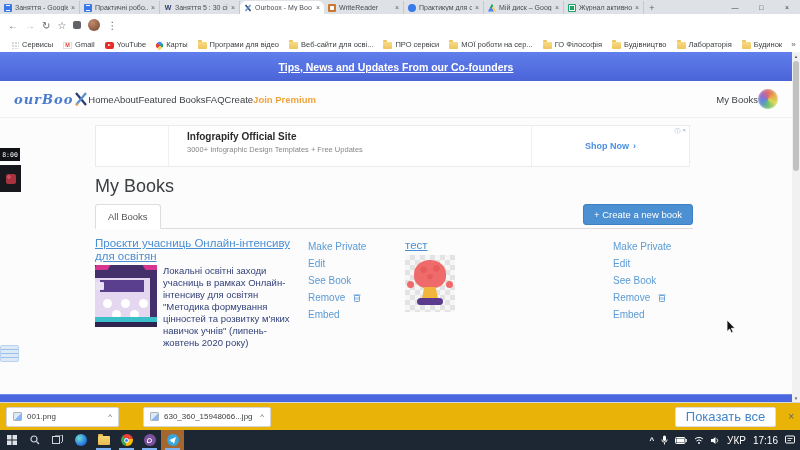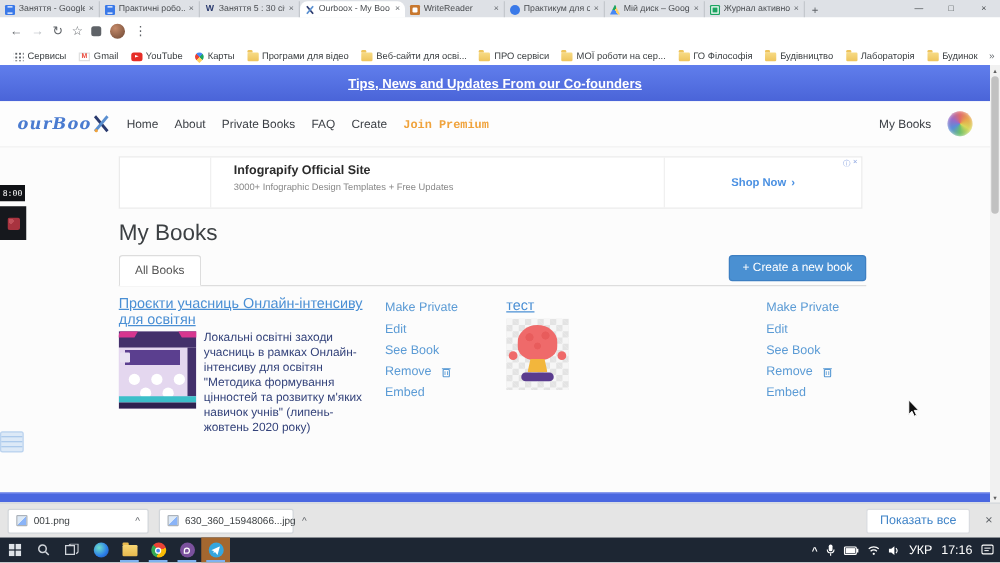--- a/index.html
+++ b/index.html
@@ -46,25 +46,25 @@
   .folder { width:9px; height:7px; background:linear-gradient(#f7db85,#eec45c); border-radius:1px; position:relative; }
   .folder::before { content:""; position:absolute; top:-2px; left:0; width:4px; height:2px; background:#eec45c; border-radius:1px 1px 0 0; }
   .bm-overflow { color:#5f6368; font-size:8px; padding:0 2px; }
   .bm-divider { width:1px; height:10px; background:#d6d9dc; margin:0 3px; }
 
   
   .page { position:absolute; top:52px; left:0; right:8px; height:350px; background:#fcfcfc; overflow:hidden; }
   .banner { height:29px; background:linear-gradient(180deg,#607eec,#4a64d8); display:flex; align-items:center; justify-content:center; }
   .banner-link { color:#fff; font-size:10.5px; font-weight:bold; }
 
-  .siteheader { height:37px; background:#fdfdfd; display:flex; align-items:center; padding:0 14px; gap:13px; border-bottom:1px solid #f1f1f1; }
+  .siteheader { height:37px; background:#fdfdfd; display:flex; align-items:center; padding:0 14px; border-bottom:1px solid #f1f1f1; }
   .logo { display:flex; align-items:center; gap:1px; }
   .logo-text { font-family:"DejaVu Serif", serif; font-style:italic; font-weight:bold; font-size:13px; color:#4a7bd0; letter-spacing:1px; }
   .nav-item { font-size:9.5px; color:#3b3f45; }
-  .nav-premium { font-size:9.5px; font-weight:bold; color:#f0a33c;font-family:Liberation Mono, monospace; }
+  .nav-premium { font-size:9.5px; font-weight:bold; color:#f0a33c; }
   .header-spacer { flex:1; }
   .mybooks-link { font-size:9.5px; color:#3b3f45; }
   .header-avatar { width:20px; height:20px; border-radius:50%; background:conic-gradient(#e06a6a,#e8a84c,#d8d85a,#6cc06c,#5a8fd8,#9a6ac8,#e06a6a); box-shadow:inset 0 0 3px rgba(255,255,255,.7); }
 
   .ad { position:absolute; top:73px; left:95px; width:595px; height:42px; background:#fff; border:1px solid #ebebeb; display:flex; }
   .ad-img { width:73px; border-right:1px solid #f0f0f0; }
   .ad-body { flex:1; padding:5px 0 0 18px; }
   .ad-title { font-size:10px; font-weight:bold; color:#2b2b2b; }
   .ad-sub { font-size:7.5px; color:#888; margin-top:3px; }
   .ad-domain { font-size:7.5px; color:#666; margin-top:3px; }
@@ -106,27 +106,27 @@
 
   .footer-strip { position:absolute; bottom:0; left:0; right:0; height:8px; background:#4a67e0; border-top:1px solid #7287ea; }
 
   
   .scrollbar { position:absolute; top:52px; right:0; width:8px; height:350px; background:#f1f1f1; }
   .sb-arrow { position:absolute; left:0; width:8px; height:8px; color:#606060; font-size:4.5px; display:flex; align-items:center; justify-content:center; }
   .sb-up { top:0; } .sb-down { bottom:0; }
   .sb-thumb { position:absolute; top:9px; left:1px; width:6px; height:110px; background:#c1c1c1; border-radius:3px; }
 
   
-  .downloadbar { position:absolute; top:402px; left:0; right:0; height:28px; background:#e5e5e5; border-top:1px solid #d4d8dc; display:flex; align-items:center; padding:0 6px; gap:8px; }
+  .downloadbar { position:absolute; top:402px; left:0; right:0; height:28px; background:#eab308; border-top:1px solid #d4d8dc; display:flex; align-items:center; padding:0 6px; gap:24px; }
   .dl-item { height:20px; background:#fff; border:1px solid #d2d6da; border-radius:2px; display:flex; align-items:center; padding:0 6px; gap:5px; font-size:8px; color:#3c4043; }
-  .dl-item.first { width:113px; } .dl-item.second { width:108px;justify-content:space-between; }
+  .dl-item.first { width:113px; } .dl-item.second { width:128px;justify-content:space-between; }
   .dl-icon { width:9px; height:9px; border:1px solid #aab2bb; border-radius:1px; background:linear-gradient(135deg,#dce9f7 50%,#8ab4f8 50%); flex:0 0 9px; }
   .dl-caret { margin-left:auto; color:#5f6368; font-size:8px; }
   .dl-right { margin-left:auto; display:flex; align-items:center; gap:12px; }
-  .show-all { height:20px; padding:0 10px; border:1px solid #dadce0; border-radius:2px; background:#fff; color:#4285c8; font-size:10px; display:flex; align-items:center; }
+  .show-all { height:20px; padding:0 10px; border:1px solid #dadce0; border-radius:2px; background:#fff; color:#4285c8; font-size:13px; display:flex; align-items:center; }
   .dl-close { color:#5f6368; font-size:10px; }
 
   
   .taskbar { position:absolute; top:430px; left:0; right:0; height:20px; background:#1d2633; display:flex; align-items:center; }
   .tb-slot { width:23px; height:20px; display:flex; align-items:center; justify-content:center; position:relative; }
   .tb-slot.open::after { content:""; position:absolute; bottom:0; left:4px; right:4px; height:2px; background:#7fb2f0; }
   .tb-slot.hl { background:#a4672f; }
   .tb-edge { width:12px; height:12px; border-radius:50%; background:radial-gradient(circle at 35% 35%,#6ee0c9,#2b7de9 60%,#1c4fa0); }
   .tb-chrome { width:12px; height:12px; border-radius:50%; background:conic-gradient(from -45deg,#ea4335 0 120deg,#fbbc05 0 240deg,#34a853 0 360deg); display:flex; align-items:center; justify-content:center; }
   .tb-chrome span { width:5px; height:5px; border-radius:50%; background:#4688f4; border:1px solid #fff; }
@@ -279,21 +279,21 @@
     <span class="logo">
       <span class="logo-text">ourBoo</span>
       <svg width="14" height="16" viewBox="0 0 14 16">
           <line x1="2" y1="2" x2="12" y2="14" stroke="#2a3a6e" stroke-width="2.2"></line>
           <line x1="12" y1="2" x2="2" y2="14" stroke="#5a8fd0" stroke-width="2.2"></line>
           <circle cx="3" cy="13.5" r="1.3" fill="#f0a33c"></circle>
         </svg>
     </span>
     <span class="nav-item">Home</span>
     <span class="nav-item">About</span>
-    <span class="nav-item">Private Books</span>
+    <span class="nav-item">Featured Books</span>
     <span class="nav-item">FAQ</span>
     <span class="nav-item">Create</span>
     <span class="nav-premium">Join Premium</span>
     <span class="header-spacer"></span>
     <span class="mybooks-link">My Books</span>
     <span class="header-avatar"></span>
   </div>
 
   <div class="ad">
     <div class="ad-img"></div>

